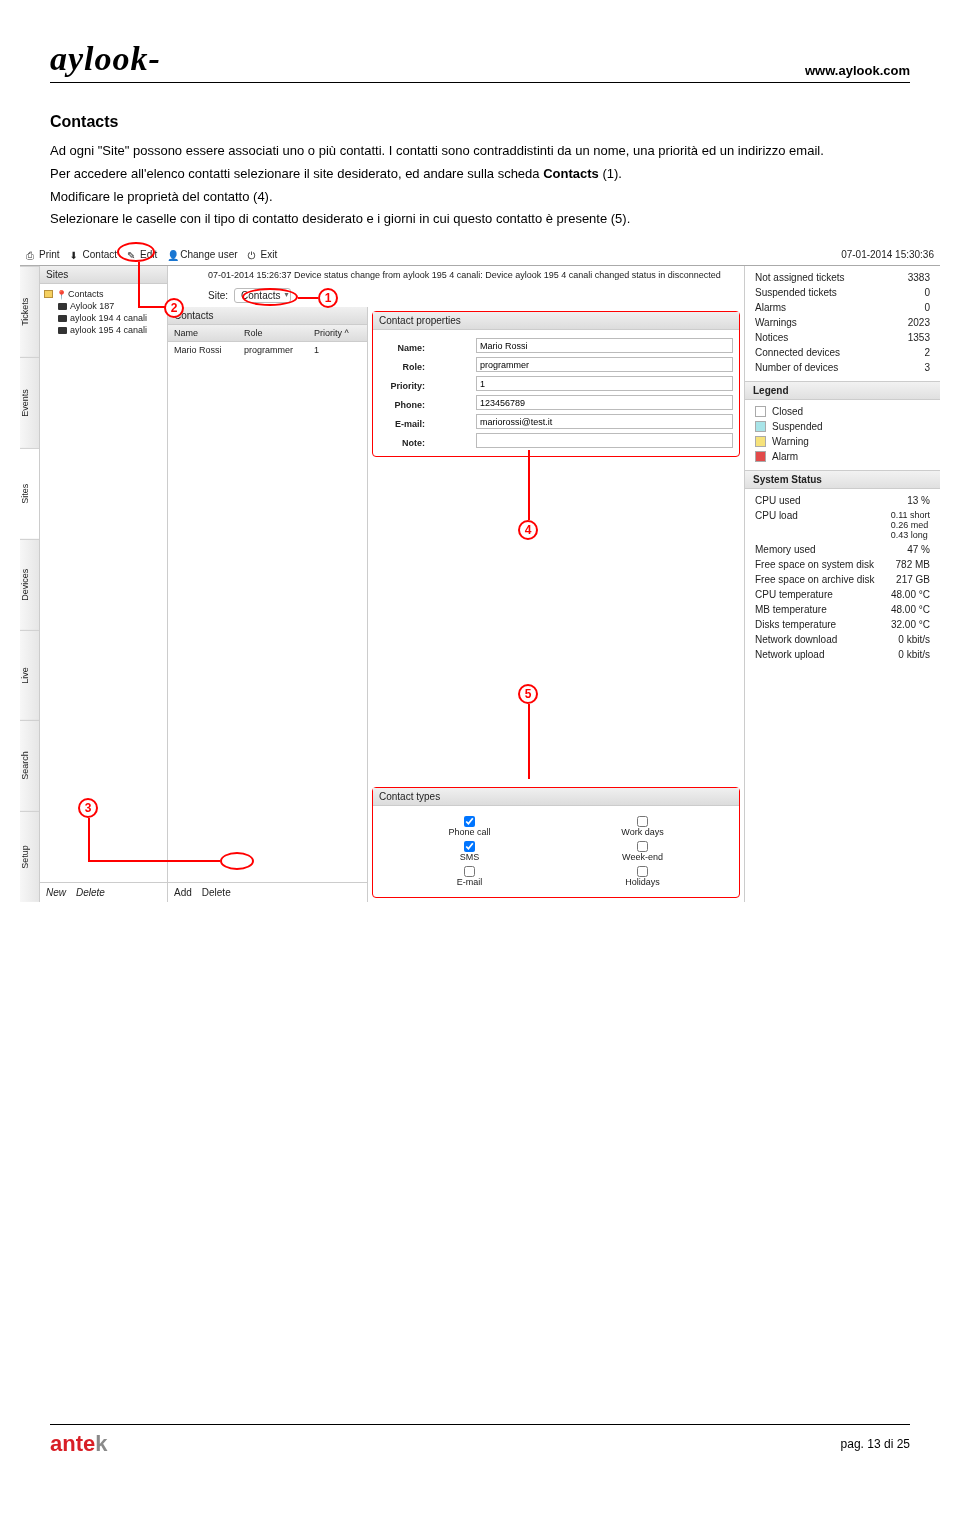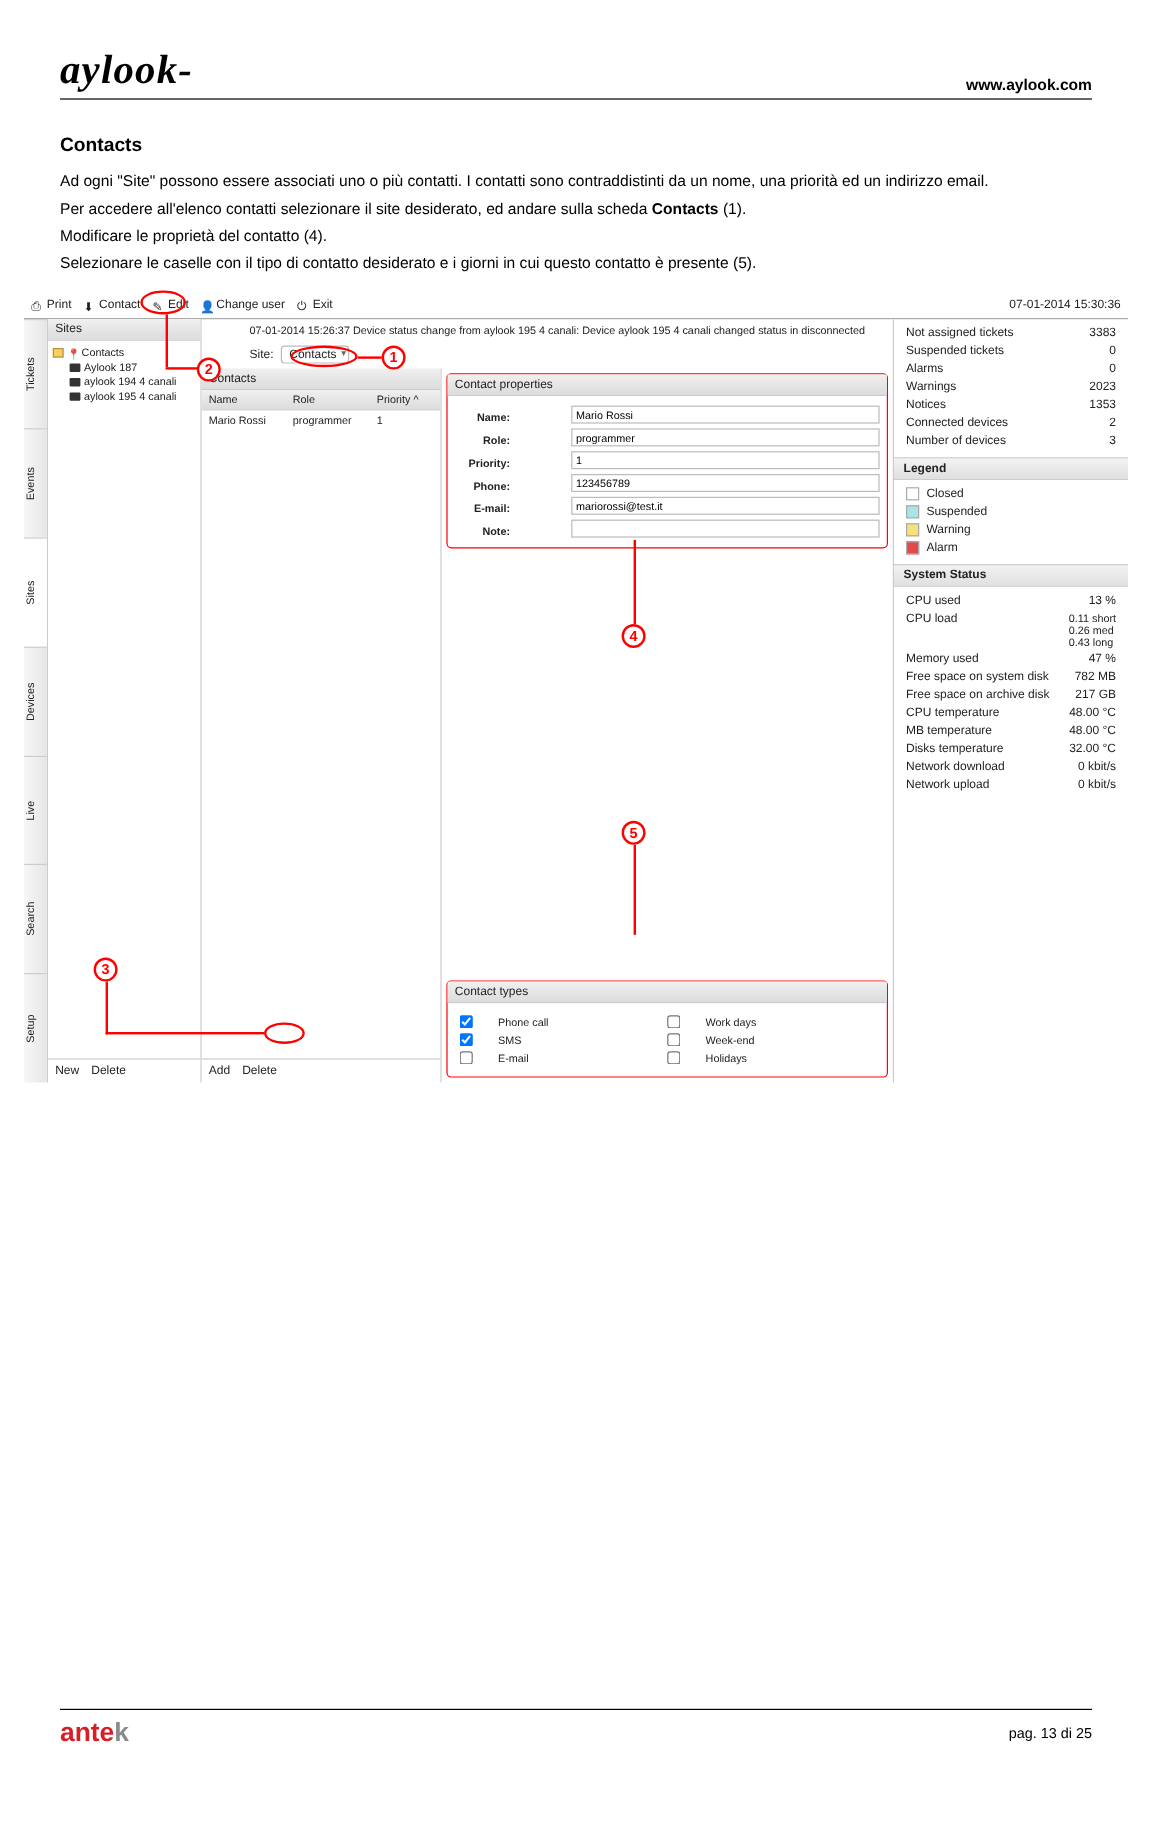--- a/index.html
+++ b/index.html
@@ -25,21 +25,21 @@
   .vtab.active { background: #fff; }
 
   .col-sites { width: 128px; border-right: 1px solid #ccc; display: flex; flex-direction: column; }
   .panel-head { background: linear-gradient(#f0f0f0,#dcdcdc); padding: 3px 6px; font-weight: normal; font-size: 10px; border-bottom: 1px solid #ccc; }
   .tree { padding: 4px 4px; flex: 1; }
   .tree-row { display: flex; align-items: center; gap: 3px; padding: 1px 0; font-size: 9px; }
   .tree-row.child { padding-left: 14px; }
   .folder-icn { width:9px; height:8px; background:#f5d060; border:1px solid #b8903b; }
   .pin-icn { width:9px; height:9px; color:#555; font-size:9px; }
   .dev-icn { width:9px; height:7px; background:#333; border-radius:1px; }
-  .sites-foot { border-top:1px solid #ccc; padding:4px 6px; display:flex; gap:10px; font-size:10px; }
+  .sites-foot { border-top:1px solid #ccc; padding:4px 6px; display:flex; gap:10px; font-size:10px;font-style:italic; }
 
   .col-main { flex: 1; display: flex; flex-direction: column; }
   .status-line { padding: 4px 6px 8px 40px; font-size: 9px; }
   .tab-bar { padding: 0 6px 4px 40px; display:flex; align-items:center; gap:6px; font-size:10px; }
   .tab-bar .dd { border:1px solid #bbb; padding:1px 10px 1px 6px; background:#fff; border-radius:3px; position:relative; }
   .tab-bar .dd:after { content:"▾"; position:absolute; right:2px; font-size:8px; color:#666; }
   .main-cols { display:flex; flex:1; }
   .cm-left { width: 200px; border-right:1px solid #ccc; display:flex; flex-direction:column; }
   .cm-right { flex:1; display:flex; flex-direction:column; }
   .tbl-head { display:flex; background:linear-gradient(#f0f0f0,#dcdcdc); font-size:9px; border-bottom:1px solid #ccc; }
@@ -51,21 +51,21 @@
   .prop-panel { border:1px solid #f00; border-radius:4px; margin:4px; }
   .prop-body { padding:4px 6px; }
   .form-row { display:flex; align-items:flex-end; margin:4px 0;gap:47px; }
   .form-row label { width:46px; text-align:right; font-size:9px; margin-right:4px; }
   .form-row label b { font-weight:bold; }
   .form-row input[type=text] { flex:1; border:1px solid #bbb; font-size:9px; padding:1px 3px; height:15px; }
 
   .types-panel { border:1px solid #f00; border-radius:4px; margin:4px; }
   .type-grid { display:flex; padding:6px 10px; font-size:9px; }
   .type-col { flex:1; }
-  .type-col label { display:flex; align-items:center; gap:21px; margin:4px 0; }
+  .type-col label { display:flex; align-items:center; gap:0; margin:4px 0;flex-direction:column; }
   .type-col input[type=checkbox]{ width:11px; height:11px; }
 
   .col-right { width: 196px; border-left:1px solid #ccc; font-size:10px; padding:4px 0; }
   .stat-row { display:flex; justify-content:space-between; padding:2px 10px; }
   .leg-row { display:flex; align-items:center; gap:6px; padding:2px 10px; }
   .leg-swatch { width:11px; height:11px; border:1px solid #aaa; }
   .sec-head { background:linear-gradient(#f2f2f2,#e0e0e0); padding:3px 8px; font-weight:bold; font-size:10px; border-top:1px solid #ccc; border-bottom:1px solid #ccc; margin-top:6px; margin-bottom:4px; }
   .stat-sub { font-size:9px; white-space:pre-line; }
 
   .circle { position:absolute; width:20px; height:20px; border:2px solid #ff0000; border-radius:50%; background:#fff; color:#f00; font-weight:bold; display:flex; align-items:center; justify-content:center; font-size:12px; z-index:10; }

